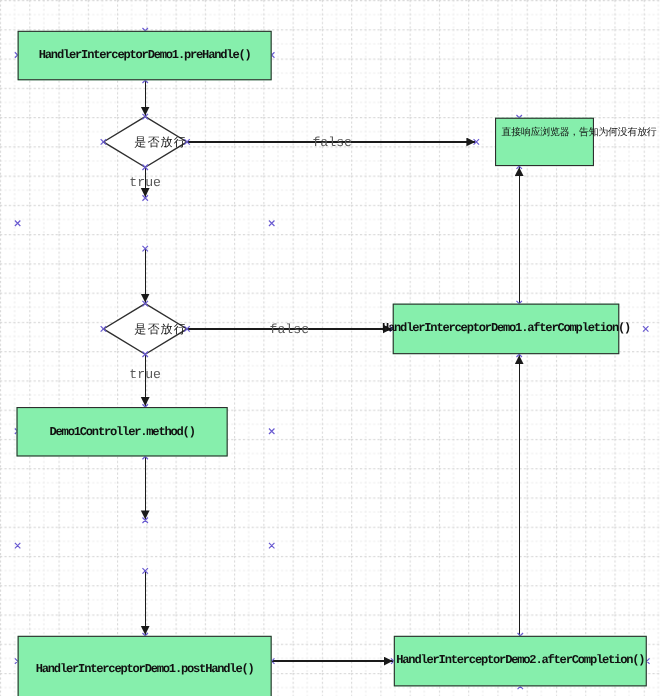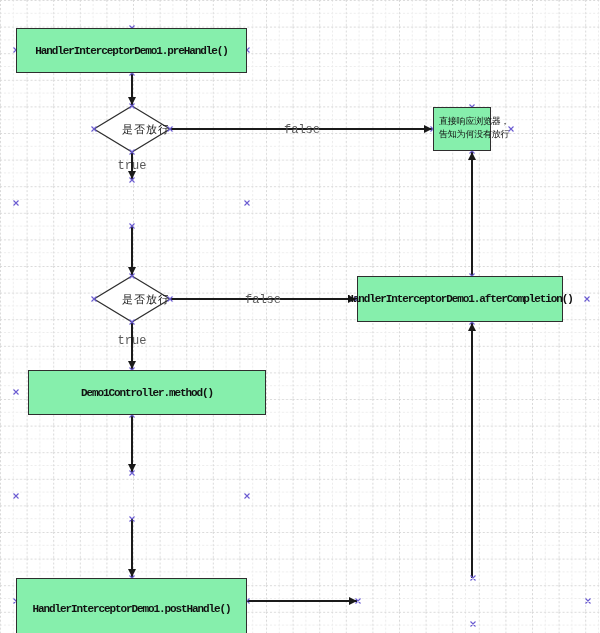--- a/index.html
+++ b/index.html
@@ -79,35 +79,38 @@
     <polygon class="diamond" points="132,276 170,299 132,322 94,299"></polygon>
 
     <path id="handle-marks" d="M129.5 25.5L134.5 30.5M134.5 25.5L129.5 30.5M129.5 70.5L134.5 75.5M134.5 70.5L129.5 75.5M13.5 47.5L18.5 52.5M18.5 47.5L13.5 52.5M244.5 47.5L249.5 52.5M249.5 47.5L244.5 52.5M129.5 103.5L134.5 108.5M134.5 103.5L129.5 108.5M129.5 149.5L134.5 154.5M134.5 149.5L129.5 154.5M91.5 126.5L96.5 131.5M96.5 126.5L91.5 131.5M167.5 126.5L172.5 131.5M172.5 126.5L167.5 131.5M129.5 177.5L134.5 182.5M134.5 177.5L129.5 182.5M129.5 223.5L134.5 228.5M134.5 223.5L129.5 228.5M13.5 200.5L18.5 205.5M18.5 200.5L13.5 205.5M244.5 200.5L249.5 205.5M249.5 200.5L244.5 205.5M129.5 273.5L134.5 278.5M134.5 273.5L129.5 278.5M129.5 319.5L134.5 324.5M134.5 319.5L129.5 324.5M91.5 296.5L96.5 301.5M96.5 296.5L91.5 301.5M167.5 296.5L172.5 301.5M172.5 296.5L167.5 301.5M129.5 367.5L134.5 372.5M134.5 367.5L129.5 372.5M129.5 412.5L134.5 417.5M134.5 412.5L129.5 417.5M13.5 389.5L18.5 394.5M18.5 389.5L13.5 394.5M244.5 389.5L249.5 394.5M249.5 389.5L244.5 394.5M129.5 470.5L134.5 475.5M134.5 470.5L129.5 475.5M129.5 516.5L134.5 521.5M134.5 516.5L129.5 521.5M13.5 493.5L18.5 498.5M18.5 493.5L13.5 498.5M244.5 493.5L249.5 498.5M249.5 493.5L244.5 498.5M129.5 575.5L134.5 580.5M134.5 575.5L129.5 580.5M129.5 621.5L134.5 626.5M134.5 621.5L129.5 626.5M13.5 598.5L18.5 603.5M18.5 598.5L13.5 603.5M244.5 598.5L249.5 603.5M249.5 598.5L244.5 603.5M469.5 273.5L474.5 278.5M474.5 273.5L469.5 278.5M469.5 319.5L474.5 324.5M474.5 319.5L469.5 324.5M354.5 296.5L359.5 301.5M359.5 296.5L354.5 301.5M584.5 296.5L589.5 301.5M589.5 296.5L584.5 301.5M470.5 575.5L475.5 580.5M475.5 575.5L470.5 580.5M470.5 621.5L475.5 626.5M475.5 621.5L470.5 626.5M355.5 598.5L360.5 603.5M360.5 598.5L355.5 603.5M585.5 598.5L590.5 603.5M590.5 598.5L585.5 603.5M469.5 104.5L474.5 109.5M474.5 104.5L469.5 109.5M469.5 148.5L474.5 153.5M474.5 148.5L469.5 153.5M430.5 126.5L435.5 131.5M435.5 126.5L430.5 131.5M508.5 126.5L513.5 131.5M513.5 126.5L508.5 131.5"></path>
   </svg>
 
   <div class="node" style="left:16px;top:28px;width:231px;height:45px">
     <span class="code-label">HandlerInterceptorDemo1.preHandle()</span>
   </div>
 
 
-  <div class="node" style="left:28px;top:370px;width:238px;height:45px">
+  <div class="node" style="left:15px;top:370px;width:192px;height:45px">
     <span class="code-label">Demo1Controller.method()</span>
   </div>
 
 
   <div class="node" style="left:16px;top:578px;width:231px;height:62px">
     <span class="code-label">HandlerInterceptorDemo1.postHandle()</span>
   </div>
 
   <div class="node" style="left:357px;top:276px;width:206px;height:46px">
     <span class="code-label">HandlerInterceptorDemo1.afterCompletion()</span>
   </div>
 
+  <div class="node" style="left:358px;top:578px;width:230px;height:46px">
+    <span class="code-label">HandlerInterceptorDemo2.afterCompletion()</span>
+  </div>
 
-  <div class="node node-browser" style="left:433px;top:107px;width:58px;height:44px;flex-direction:column">
+  <div class="node node-browser" style="left:450px;top:107px;width:90px;height:44px;flex-direction:row">
     <span class="cjk-small">直接响应浏览器，</span>
     <span class="cjk-small">告知为何没有放行</span>
   </div>
 
   <div class="diamond-label" style="left:94px;top:122px;width:76px">是否放行</div>
   <div class="diamond-label" style="left:94px;top:292px;width:76px">是否放行</div>
 
   <div class="edge-label" style="left:281px;top:123px;width:42px">false</div>
   <div class="edge-label" style="left:110px;top:159px;width:44px">true</div>
   <div class="edge-label" style="left:242px;top:293px;width:42px">false</div>

